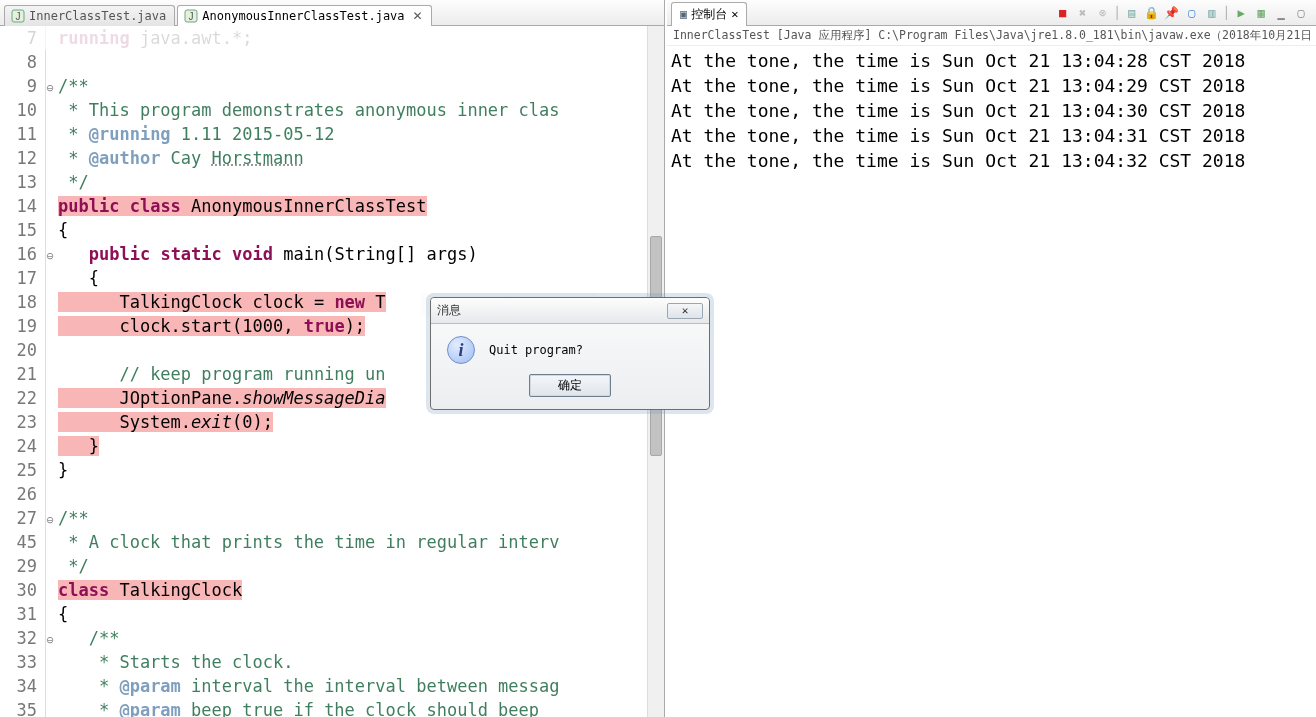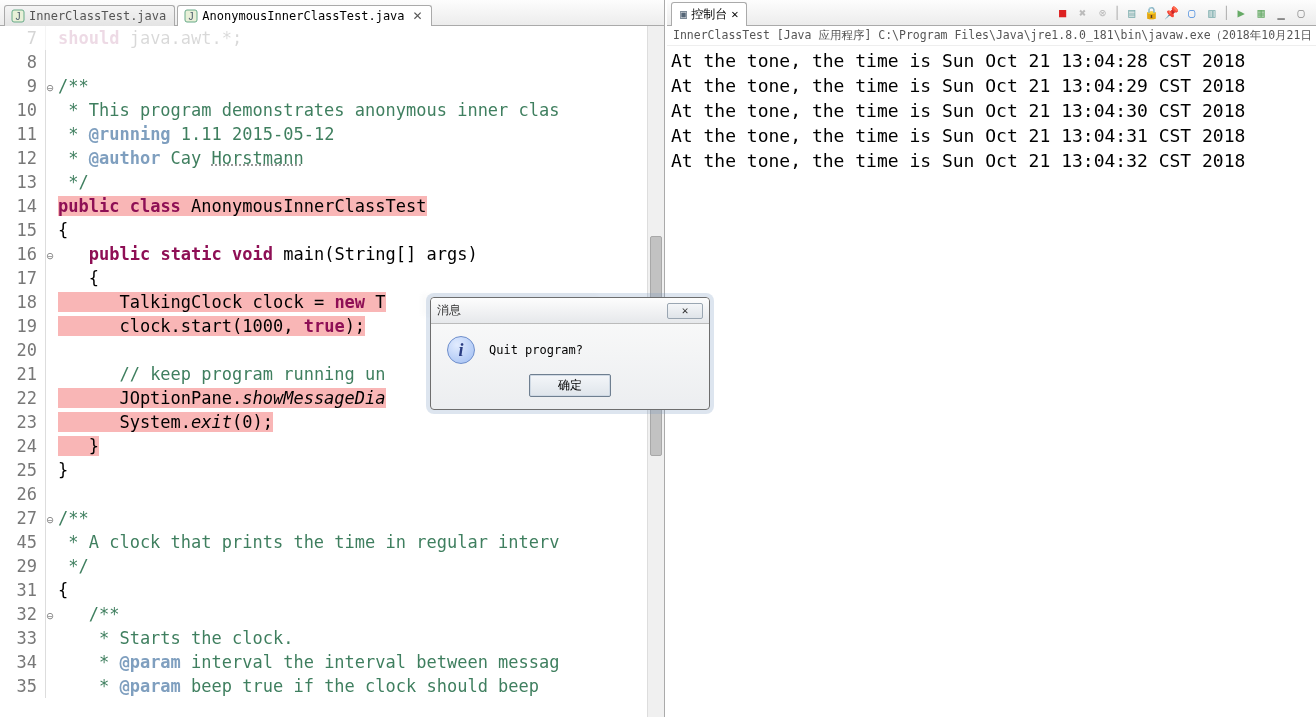--- a/index.html
+++ b/index.html
@@ -243,21 +243,21 @@
       <div class="tab active">
         <span class="j-icon"><svg viewBox="0 0 14 14">
             <rect x="1" y="1" width="12" height="12" rx="2" fill="#e8f0d8" stroke="#6a8"></rect>
             <text x="7" y="11" text-anchor="middle" font-size="10" fill="#456" font-family="Arial">J</text>
           </svg></span>
         <span>AnonymousInnerClassTest.java</span>
         <span class="close-icon">✕</span>
       </div>
     </div>
   <div id="code-area">
-      <div class="code-row"><div class="gutter" style="opacity: 0.3;">7</div><div class="gut-mark"></div><div class="code" style="opacity: 0.15;"><span class="kw">should</span><span class=""> java.awt.*;</span></div></div>
+      <div class="code-row"><div class="gutter" style="opacity: 0.3;">7</div><div class="gut-mark"></div><div class="code" style="opacity: 0.15;"><span class="kw">running</span><span class=""> java.awt.*;</span></div></div>
       <div class="code-row"><div class="gutter">8</div><div class="gut-mark"></div><div class="code"><span class=""></span></div></div>
       <div class="code-row"><div class="gutter">9</div><div class="gut-mark">⊖</div><div class="code"><span class="cm">/**</span></div></div>
       <div class="code-row"><div class="gutter">10</div><div class="gut-mark"></div><div class="code"><span class="cm"> * This program demonstrates anonymous inner clas</span></div></div>
       <div class="code-row"><div class="gutter">11</div><div class="gut-mark"></div><div class="code"><span class="cm"> * </span><span class="doctag">@running</span><span class="cm"> 1.11 2015-05-12</span></div></div>
       <div class="code-row"><div class="gutter">12</div><div class="gut-mark"></div><div class="code"><span class="cm"> * </span><span class="doctag">@author</span><span class="cm"> Cay </span><span class="cm sel">Horstmann</span></div></div>
       <div class="code-row"><div class="gutter">13</div><div class="gut-mark"></div><div class="code"><span class="cm"> */</span></div></div>
       <div class="code-row"><div class="gutter">14</div><div class="gut-mark"></div><div class="code"><span class="kw hl">public</span><span class="hl"> </span><span class="kw hl">class</span><span class="hl"> AnonymousInnerClassTest</span></div></div>
       <div class="code-row"><div class="gutter">15</div><div class="gut-mark"></div><div class="code"><span class="">{</span></div></div>
       <div class="code-row"><div class="gutter">16</div><div class="gut-mark">⊖</div><div class="code"><span class="">   </span><span class="kw">public</span><span class=""> </span><span class="kw">static</span><span class=""> </span><span class="kw">void</span><span class=""> main(String[] </span><span class="type">args</span><span class="">)</span></div></div>
       <div class="code-row"><div class="gutter">17</div><div class="gut-mark"></div><div class="code"><span class="">   {</span></div></div>
@@ -266,20 +266,21 @@
       <div class="code-row"><div class="gutter">20</div><div class="gut-mark"></div><div class="code"><span class=""></span></div></div>
       <div class="code-row"><div class="gutter">21</div><div class="gut-mark"></div><div class="code"><span class="">      </span><span class="cm">// keep program running un</span></div></div>
       <div class="code-row"><div class="gutter" style="background: rgb(255, 255, 255);">22</div><div class="gut-mark"></div><div class="code" style="background: rgba(249, 182, 182, 0);"><span class="hl" style="position:absolute;left:0;top:0;bottom:0;width:54px;background:#f9b6b6;z-index:-1;"></span><span class="hl">      JOptionPane.</span><span class="hl it">showMessageDia</span></div></div>
       <div class="code-row"><div class="gutter" style="background: rgb(255, 255, 255);">23</div><div class="gut-mark"></div><div class="code" style="background: rgba(249, 182, 182, 0);"><span class="hl" style="position:absolute;left:0;top:0;bottom:0;width:54px;background:#f9b6b6;z-index:-1;"></span><span class="hl">      System.</span><span class="hl it">exit</span><span class="hl">(0);</span></div></div>
       <div class="code-row"><div class="gutter" style="background: rgb(255, 255, 255);">24</div><div class="gut-mark"></div><div class="code" style="background: rgba(249, 182, 182, 0);"><span class="hl" style="position:absolute;left:0;top:0;bottom:0;width:54px;background:#f9b6b6;z-index:-1;"></span><span class="hl">   }</span></div></div>
       <div class="code-row"><div class="gutter">25</div><div class="gut-mark"></div><div class="code"><span class="">}</span></div></div>
       <div class="code-row"><div class="gutter">26</div><div class="gut-mark"></div><div class="code"><span class=""></span></div></div>
       <div class="code-row"><div class="gutter">27</div><div class="gut-mark">⊖</div><div class="code"><span class="cm">/**</span></div></div>
       <div class="code-row"><div class="gutter">45</div><div class="gut-mark"></div><div class="code"><span class="cm"> * A clock that prints the time in regular interv</span></div></div>
       <div class="code-row"><div class="gutter">29</div><div class="gut-mark"></div><div class="code"><span class="cm"> */</span></div></div>
+      <div class="code-row"><div class="gutter">30</div><div class="gut-mark"></div><div class="code"><span class="kw hl">class</span><span class="hl"> TalkingClock</span></div></div>
       <div class="code-row"><div class="gutter">31</div><div class="gut-mark"></div><div class="code"><span class="">{</span></div></div>
       <div class="code-row"><div class="gutter">32</div><div class="gut-mark">⊖</div><div class="code"><span class="">   </span><span class="cm">/**</span></div></div>
       <div class="code-row"><div class="gutter">33</div><div class="gut-mark"></div><div class="code"><span class="cm">    * Starts the clock.</span></div></div>
       <div class="code-row"><div class="gutter">34</div><div class="gut-mark"></div><div class="code"><span class="cm">    * </span><span class="doctag">@param</span><span class="cm"> interval the interval between messag</span></div></div>
       <div class="code-row"><div class="gutter">35</div><div class="gut-mark"></div><div class="code"><span class="cm">    * </span><span class="doctag">@param</span><span class="cm"> beep true if the clock should beep</span></div></div>
     </div>
   <div class="vscroll">
     <div class="thumb" style="top:210px;height:220px;"></div>
   </div>
 </div>

